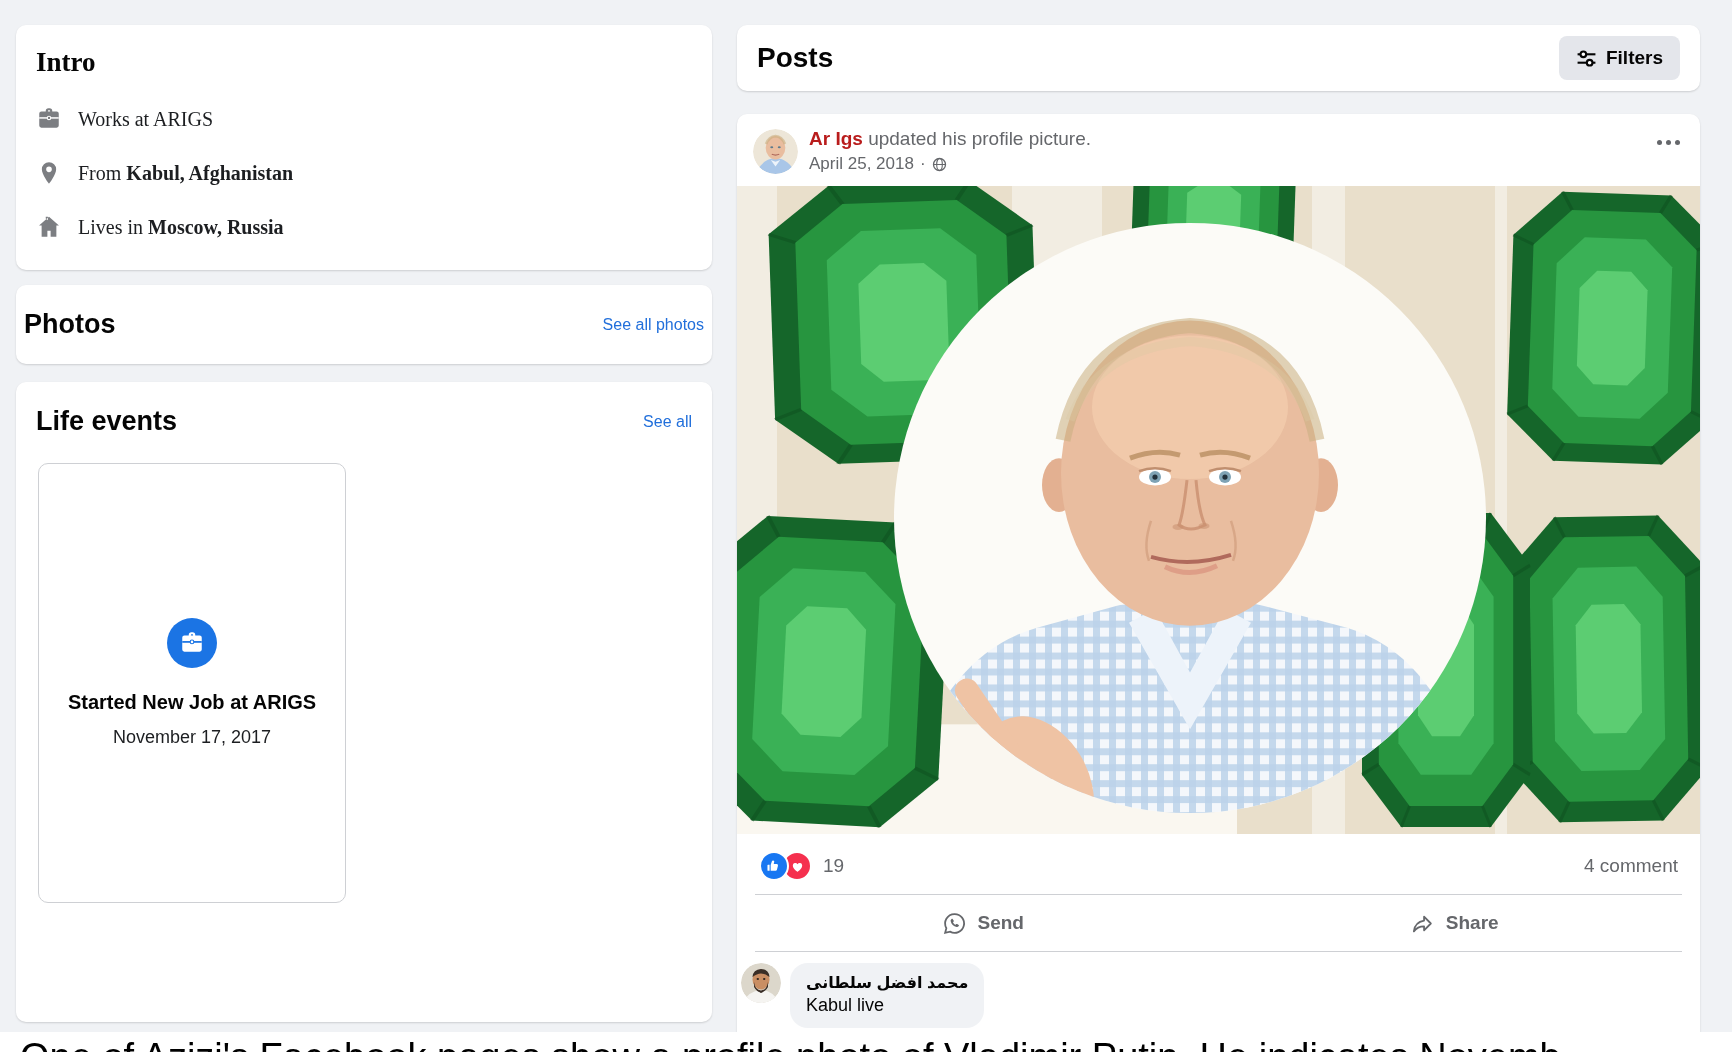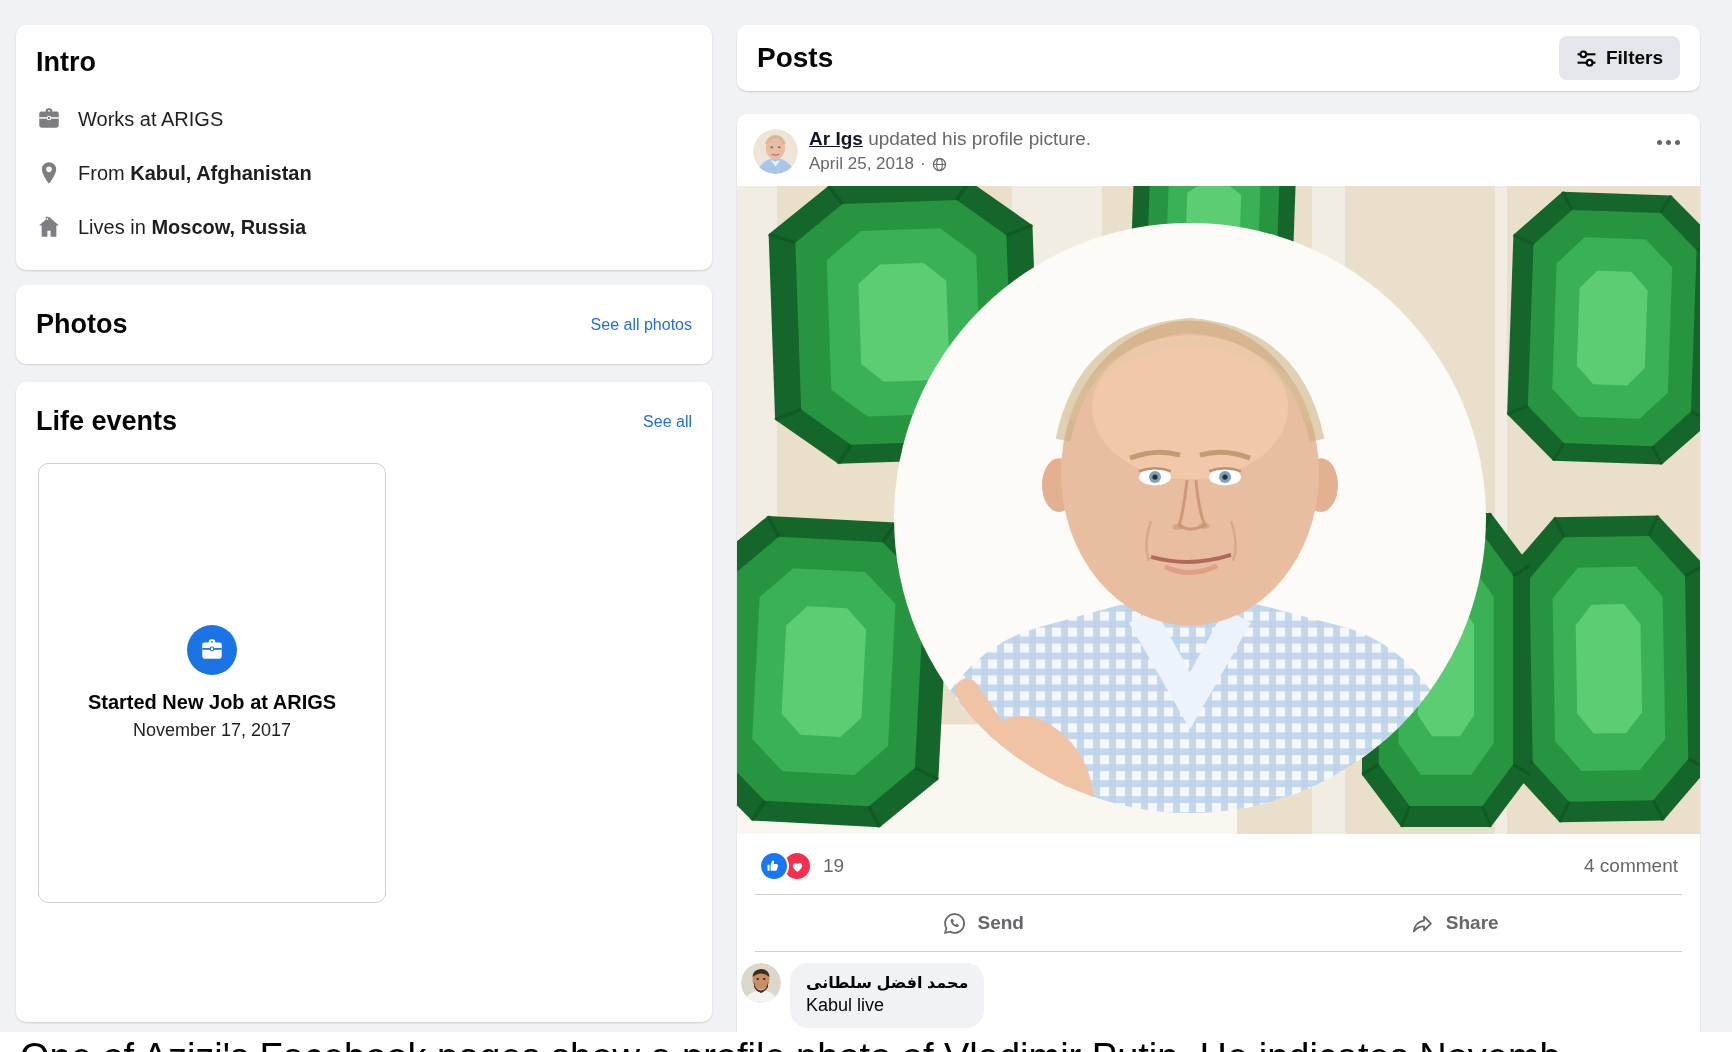--- a/index.html
+++ b/index.html
@@ -9,33 +9,33 @@
     font-family:"Liberation Sans","DejaVu Sans",sans-serif;
     color:#050505;
     position:relative;
   }
   .layout { display:flex; gap:25px; padding:25px 32px 0 16px; align-items:flex-start; }
   .col-left  { width:696px; flex:none; }
   .col-right { width:963px; flex:none; }
   .card { background:#fff; border-radius:10px; box-shadow:0 1px 2px rgba(0,0,0,.15); }
 
   
-  .intro-card { padding:22px 20px 30px; }
+  .intro-card { padding:22px 20px 30px;font-family:Liberation Serif, serif; }
   .card-title { font-size:27px; font-weight:700; color:#050505; }
   .intro-row { display:flex; align-items:center; gap:16px; margin-top:28px; font-size:20px; color:#1c1e21; }
   .intro-row svg { flex:none; }
-  .photos-card { margin-top:15px; padding:24px 20px; display:flex; align-items:center; justify-content:space-between; }
+  .photos-card { margin-top:15px; padding:24px 8px; display:flex; align-items:center; justify-content:space-between; }
   .blue-link { font-size:16px; color:#216FDB; text-decoration:none; cursor:pointer; }
   .life-card { margin-top:18px; padding:24px 20px; height:640px; }
   .life-head { display:flex; align-items:center; justify-content:space-between; }
   .event-tile {
-    margin-top:26px; margin-left:2px; width:348px; height:440px;
+    margin-top:26px; margin-left:2px; width:308px; height:440px;
     border:1px solid #CED0D4; border-radius:10px;
     display:flex; flex-direction:column; align-items:center; justify-content:center;
-    text-align:center; cursor:pointer;
+    text-align:center; cursor:pointer;gap:7px;
   }
   .event-icon-circle {
     width:50px; height:50px; border-radius:50%; background:#1B74E4;
     display:flex; align-items:center; justify-content:center;
   }
   .event-title { margin-top:16px; font-size:20px; font-weight:700; color:#050505; }
   .event-date  { margin-top:6px;  font-size:18px; color:#1c1e21; }
 
   
   .posts-card { padding:11px 20px; display:flex; align-items:center; justify-content:space-between; }
@@ -45,21 +45,21 @@
     background:#E4E6EB; border:none; border-radius:8px;
     padding:11px 17px; font-size:19px; font-weight:700; color:#050505;
     font-family:inherit; cursor:pointer;
   }
   .post-card { margin-top:23px; border-radius:10px; overflow:hidden; }
   .post-header { position:relative; display:flex; gap:11px; padding:14px 16px 12px; align-items:center; }
   .avatar { border-radius:50%; overflow:hidden; flex:none; cursor:pointer; }
   .av45 { width:45px; height:45px; }
   .av40 { width:40px; height:40px; }
   .ph-name-line { font-size:19px; color:#65676B; }
-  .ph-name-line b { color:#0f172a; font-weight:700; cursor:pointer;text-decoration:underline; }
+  .ph-name-line b { color:#b91c1c; font-weight:700; cursor:pointer; }
   .ph-date-line { margin-top:4px; font-size:17px; color:#65676B; display:flex; align-items:center; gap:6px; }
   .more-dots { position:absolute; right:20px; top:26px; display:flex; gap:4px; cursor:pointer; }
   .more-dots i { width:5px; height:5px; border-radius:50%; background:#65676B; }
 
   .post-image { height:648px; }
   .post-image svg { display:block; width:100%; height:100%; }
 
   .rx-row { display:flex; align-items:center; padding:17px 22px 13px; font-size:19px; color:#65676B; }
   .rx-icons { display:flex; }
   .rx-circle {

